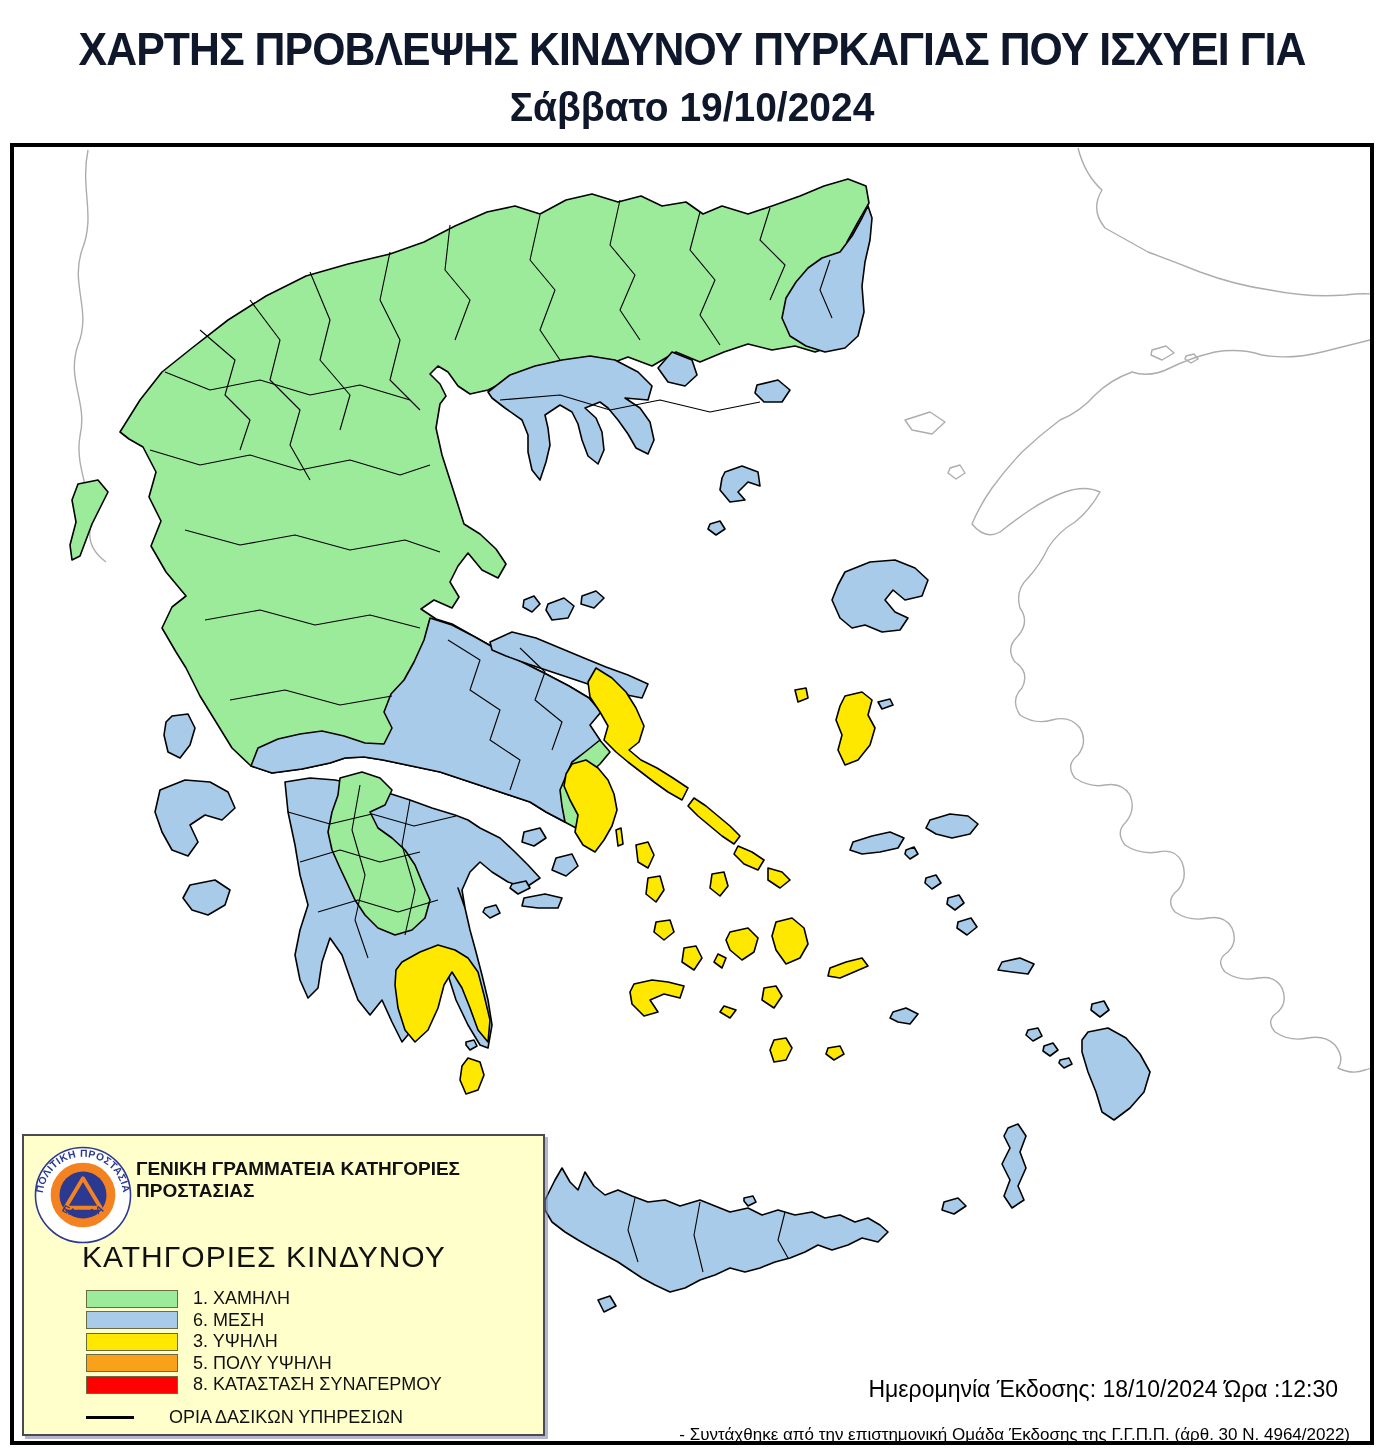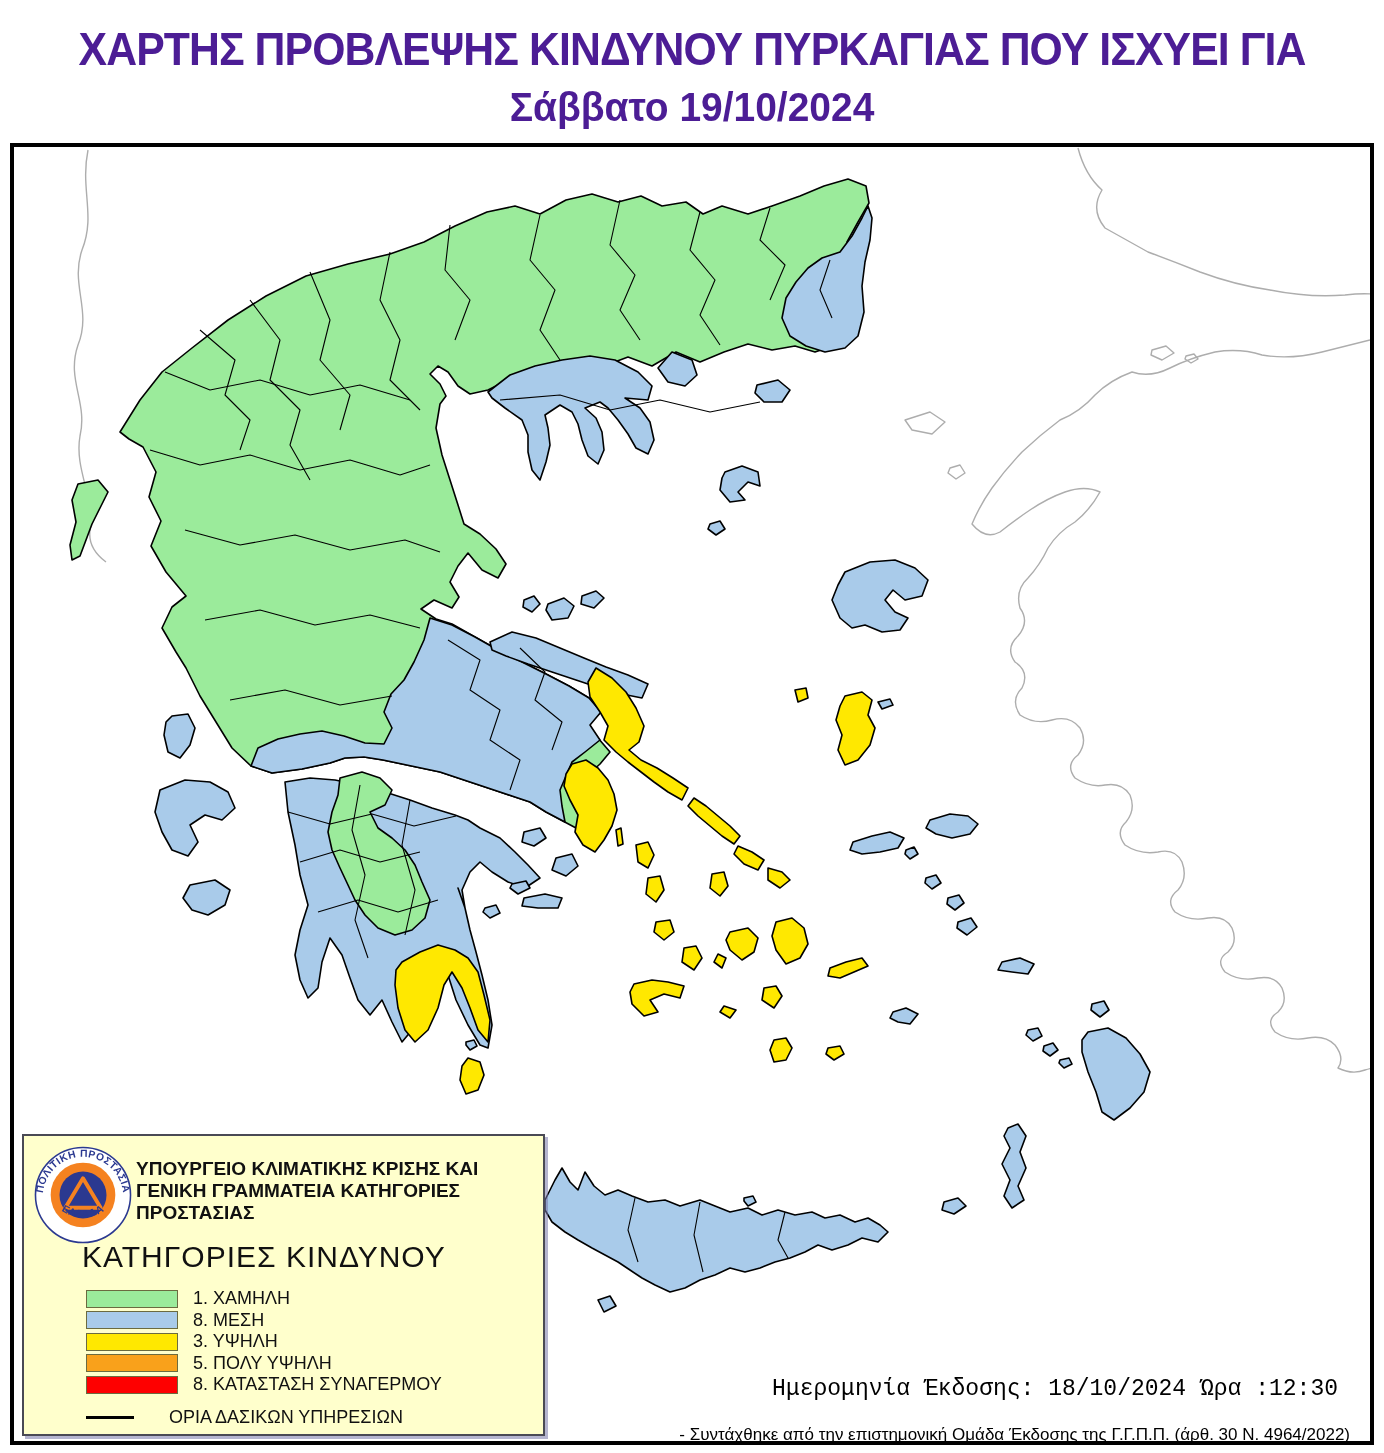--- a/index.html
+++ b/index.html
@@ -1,32 +1,32 @@
 <!DOCTYPE html>
 <html><head>
 <meta charset="utf-8">
 <style>
   html,body{margin:0;padding:0;background:#fff;}
   body{width:1384px;height:1453px;position:relative;font-family:"Liberation Sans",sans-serif;overflow:hidden;}
-  .title-block{position:absolute;top:22px;left:0;width:100%;text-align:center;color:#4c1d95;}
+  .title-block{position:absolute;top:22px;left:0;width:100%;text-align:center;color:#0f172a;}
   .title-line1{font-size:46px;font-weight:bold;letter-spacing:-1px;transform:scaleX(.93);transform-origin:center;white-space:nowrap;}
   .title-line2{font-size:41px;font-weight:bold;margin-top:8px;transform:scaleX(.95);transform-origin:center;}
   .map-frame{position:absolute;left:10px;top:143px;width:1364px;height:1302px;border:4px solid #000;box-sizing:border-box;background:#fff;}
   .map-svg{position:absolute;left:0;top:0;width:100%;height:100%;}
   .legend-box{position:absolute;left:8px;top:987px;width:523px;height:302px;background:#FFFFCC;border:2px solid #4a4a55;box-shadow:3px 3px 0 rgba(120,120,170,.55);box-sizing:border-box;}
   .logo{position:absolute;left:10px;top:10px;width:98px;height:98px;}
   .ministry{position:absolute;left:112px;top:22px;width:400px;font-size:19px;font-weight:bold;line-height:22px;color:#111;}
   .legend-heading{position:absolute;left:58px;top:104px;font-size:30px;letter-spacing:1px;color:#111;}
   .legend-items{position:absolute;left:62px;top:152px;}
   .legend-row{display:flex;align-items:center;height:21.5px;}
   .swatch{width:92px;height:18px;border:1px solid #6b6b40;box-sizing:border-box;}
   .legend-label{margin-left:15px;font-size:18px;color:#111;white-space:nowrap;}
   .boundary-row{position:absolute;left:62px;top:270px;display:flex;align-items:center;height:22px;gap:20px;}
   .boundary-line{width:48px;height:3px;background:#000;}
-  .issue-line1{position:absolute;right:32px;top:1229px;font-size:23px;color:#000;white-space:nowrap;font-family:Liberation Mono, monospace;}
+  .issue-line1{position:absolute;right:32px;top:1229px;font-size:23px;color:#000;white-space:nowrap;}
   .issue-line2{position:absolute;right:20px;top:1278px;font-size:17px;color:#000;white-space:nowrap;text-align:right;}
   .logo-arc-text{font-size:10.5px;font-weight:bold;letter-spacing:.5px;}
 </style>
 </head>
 <body>
 
 <div class="title-block">
   <div class="title-line1">ΧΑΡΤΗΣ ΠΡΟΒΛΕΨΗΣ ΚΙΝΔΥΝΟΥ ΠΥΡΚΑΓΙΑΣ ΠΟΥ ΙΣΧΥΕΙ ΓΙΑ</div>
   <div class="title-line2">Σάββατο 19/10/2024</div>
 </div>
@@ -163,34 +163,33 @@
       </defs>
       <text class="logo-arc-text" fill="#2B3990">
         <textPath href="#arcTop" startOffset="50%" text-anchor="middle">ΠΟΛΙΤΙΚΗ ΠΡΟΣΤΑΣΙΑ</textPath>
       </text>
       <text class="logo-arc-text" fill="#2B3990">
         <textPath href="#arcBottom" startOffset="50%" text-anchor="middle">ΕΛΛΑΔΑ</textPath>
       </text>
     </svg>
 
     <div class="ministry">
-      <div>ΥΠΟΥΡΓΕΙΟ  ΚΛΙΜΑΤΙΚΗΣ ΚΡΙΣΗΣ ΚΑΙ</div>
       <div>ΓΕΝΙΚΗ ΓΡΑΜΜΑΤΕΙΑ ΚΑΤΗΓΟΡΙΕΣ ΠΡΟΣΤΑΣΙΑΣ</div>
     </div>
 
     <div class="legend-heading">ΚΑΤΗΓΟΡΙΕΣ ΚΙΝΔΥΝΟΥ</div>
 
     <div class="legend-items">
       <div class="legend-row">
         <span class="swatch" style="background: rgb(155, 235, 155);"></span>
         <span class="legend-label">1. ΧΑΜΗΛΗ</span>
       </div>
       <div class="legend-row">
         <span class="swatch" style="background: rgb(169, 203, 234);"></span>
-        <span class="legend-label">8. ΜΕΣΗ</span>
+        <span class="legend-label">6. ΜΕΣΗ</span>
       </div>
       <div class="legend-row">
         <span class="swatch" style="background: rgb(255, 232, 0);"></span>
         <span class="legend-label">3. ΥΨΗΛΗ</span>
       </div>
       <div class="legend-row">
         <span class="swatch" style="background: rgb(249, 161, 27);"></span>
         <span class="legend-label">5. ΠΟΛΥ ΥΨΗΛΗ</span>
       </div>
       <div class="legend-row">

